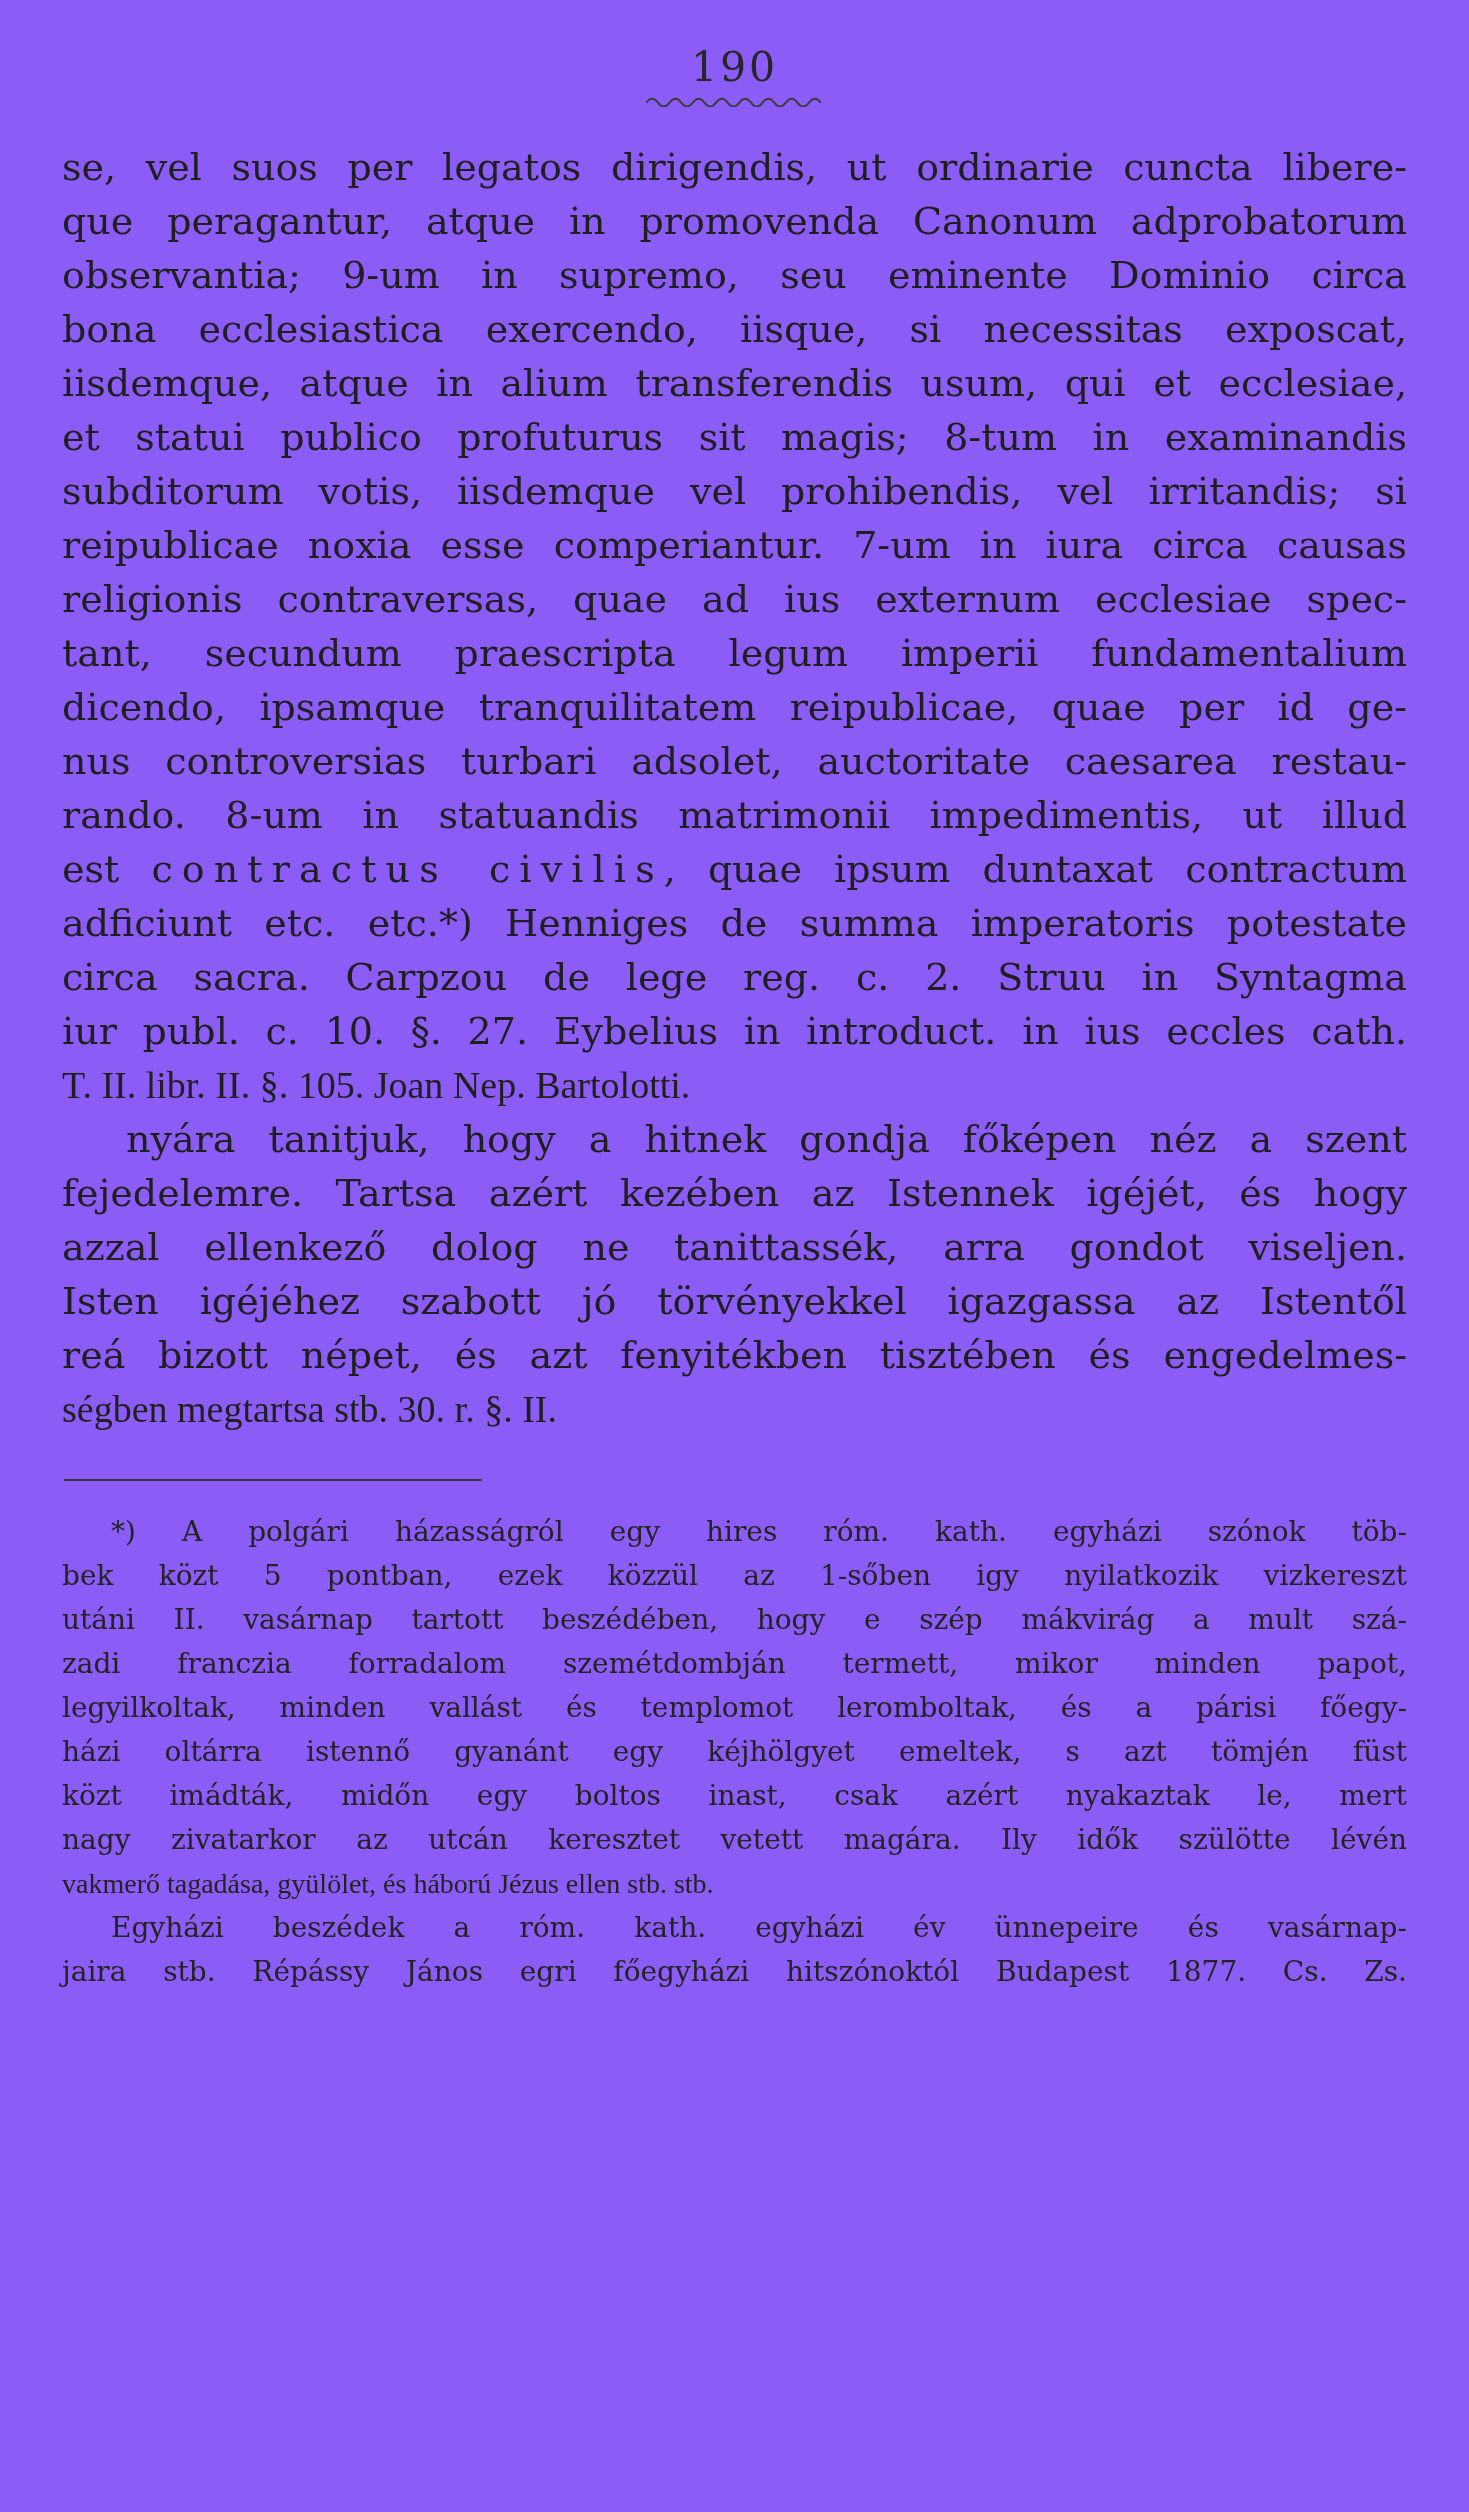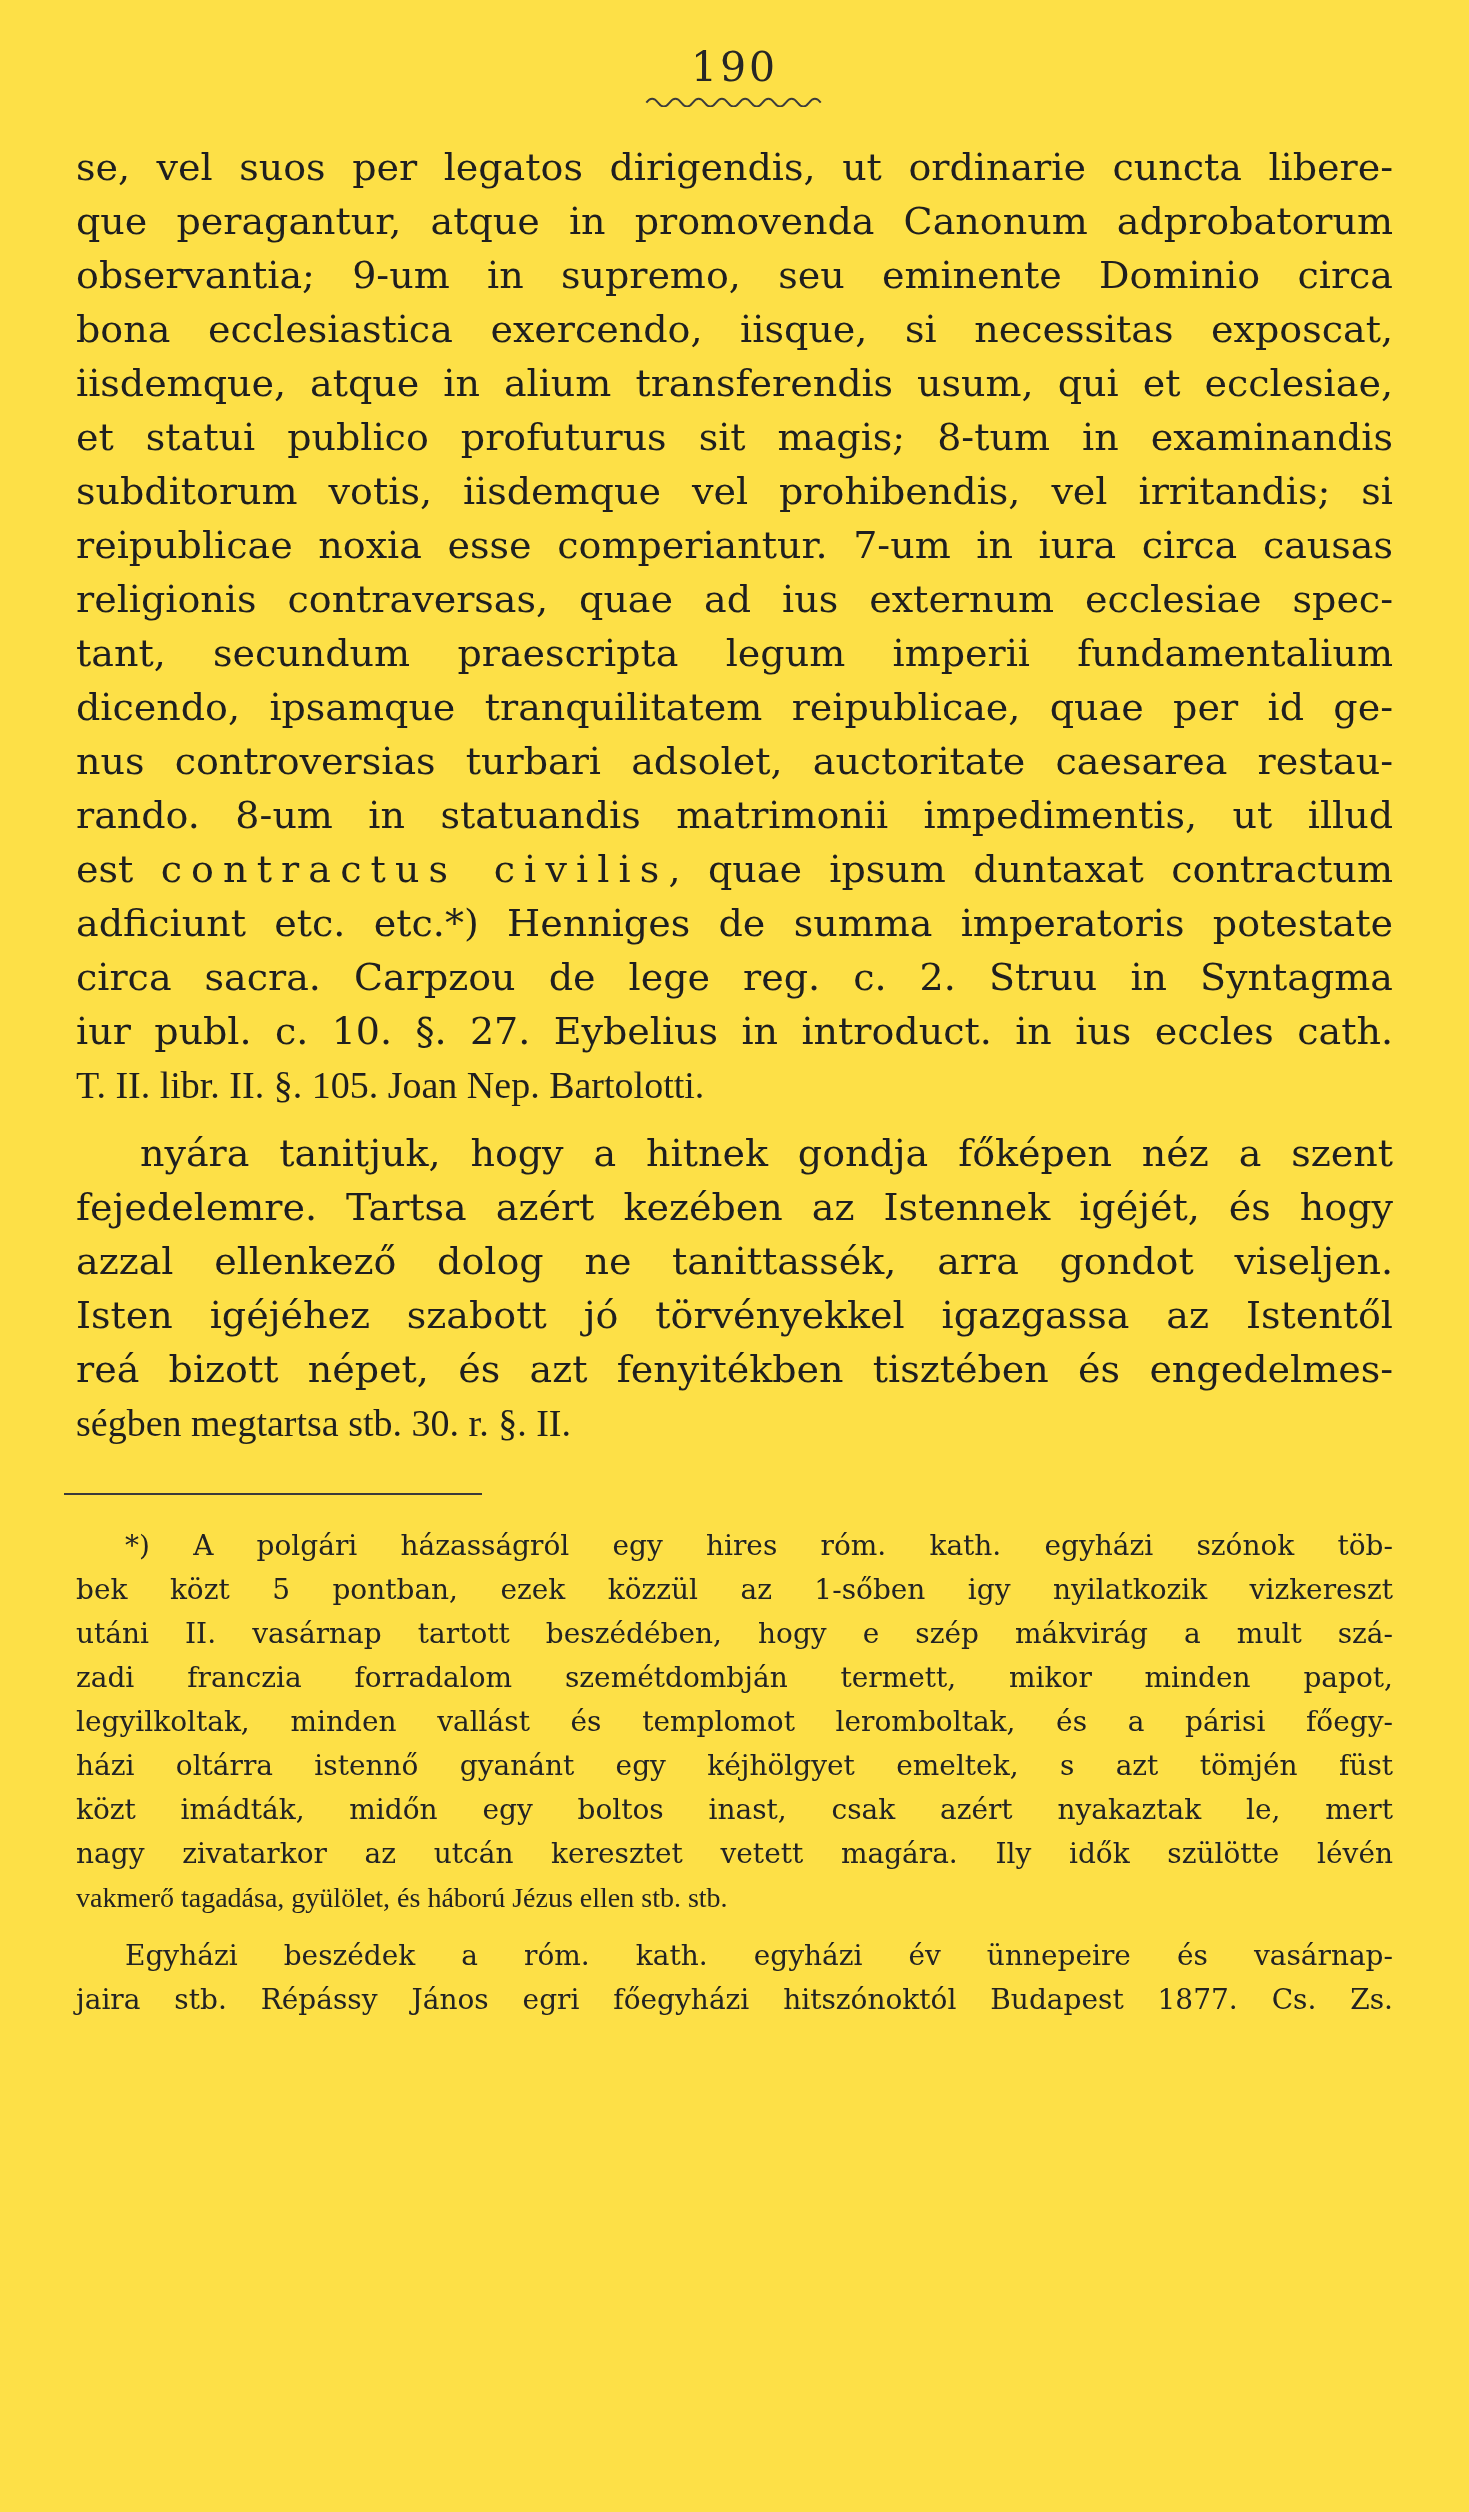--- a/index.html
+++ b/index.html
@@ -5,21 +5,21 @@
   html, body {
     margin: 0;
     padding: 0;
     background: #f4f3ef;
   }
   .page {
     position: relative;
     width: 1469px;
     height: 2512px;
     margin: 0 auto;
-    background: #fde047;
+    background: #8b5cf6;
     color: #1f1f1f;
     font-family: "DejaVu Serif", "Liberation Serif", serif;
     box-sizing: border-box;
     padding: 45px 62px 0 62px;
     overflow: hidden;
   }
   .page-header {
     text-align: center;
     margin-bottom: 33px;
   }
@@ -30,21 +30,21 @@
     line-height: 1.1;
   }
   .flourish {
     display: block;
     margin: 1.9px auto 0 auto;
   }
   .body-text {
     font-size: 38px;
     line-height: 54px;
   }
-  .paragraph { margin: 14px; }
+  .paragraph { margin: 0; }
   .line {
     text-align: justify;
     text-align-last: justify;
     -moz-text-align-last: justify;
     white-space: normal;
   }
   .line.last {
     text-align-last: left;
     font-family: Liberation Serif, serif;
     -moz-text-align-last: left;

